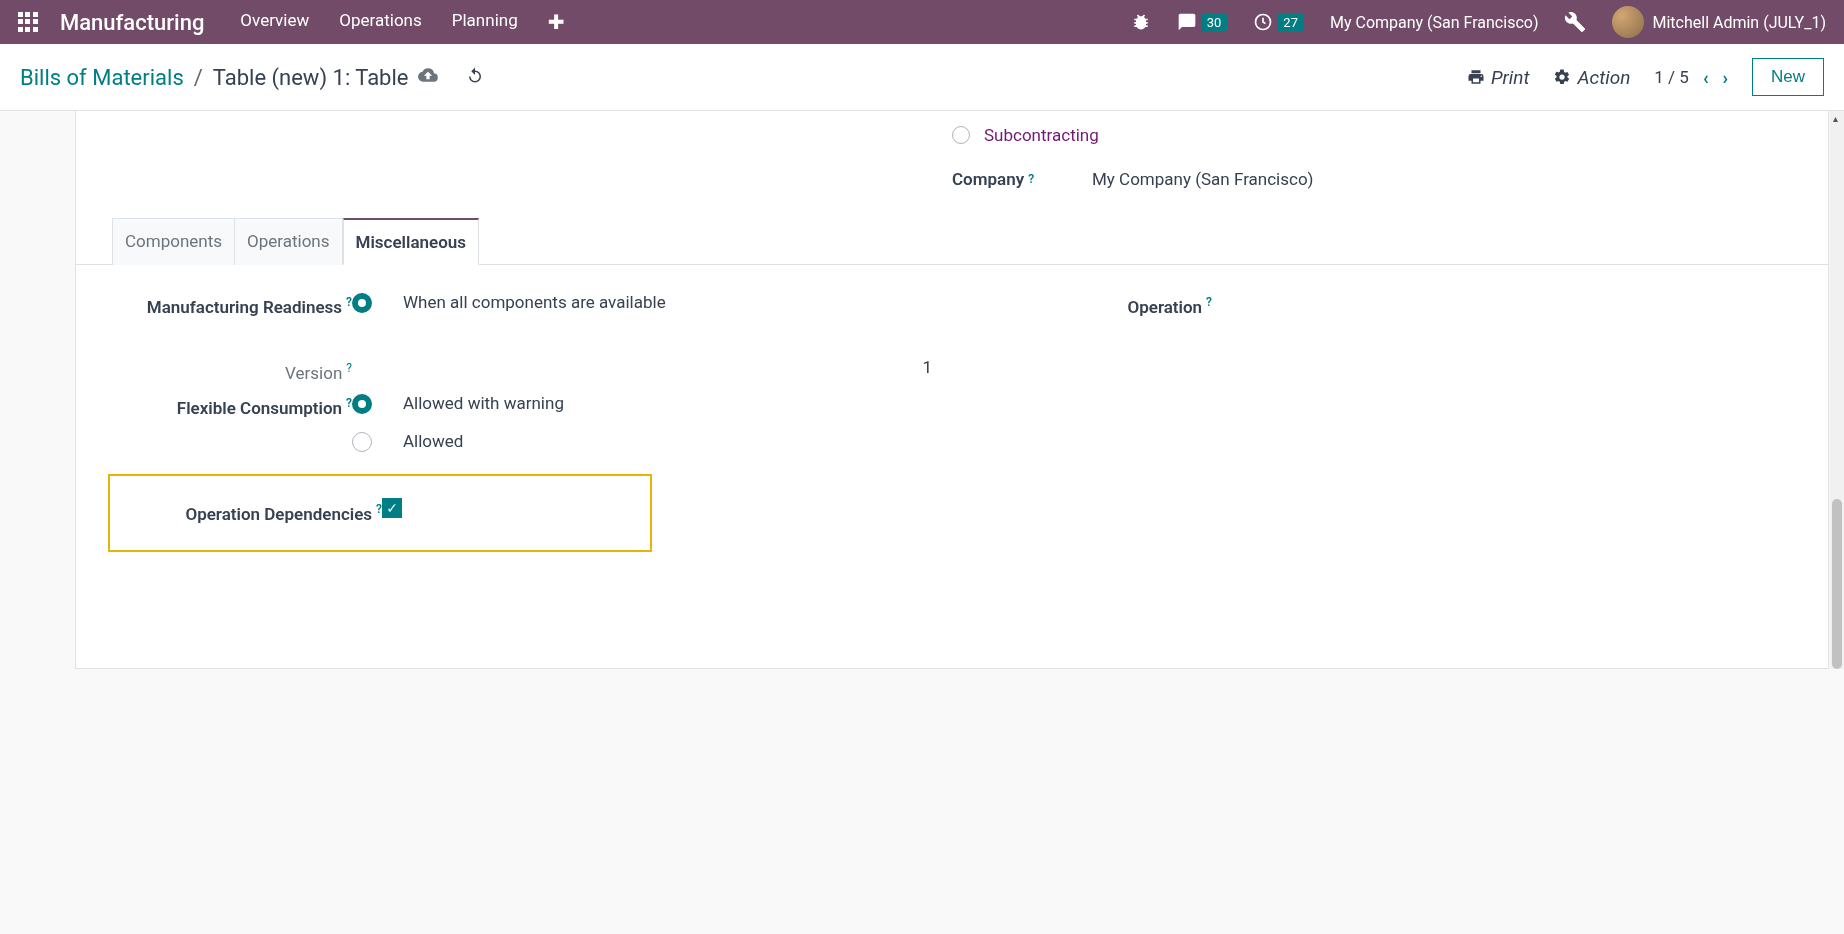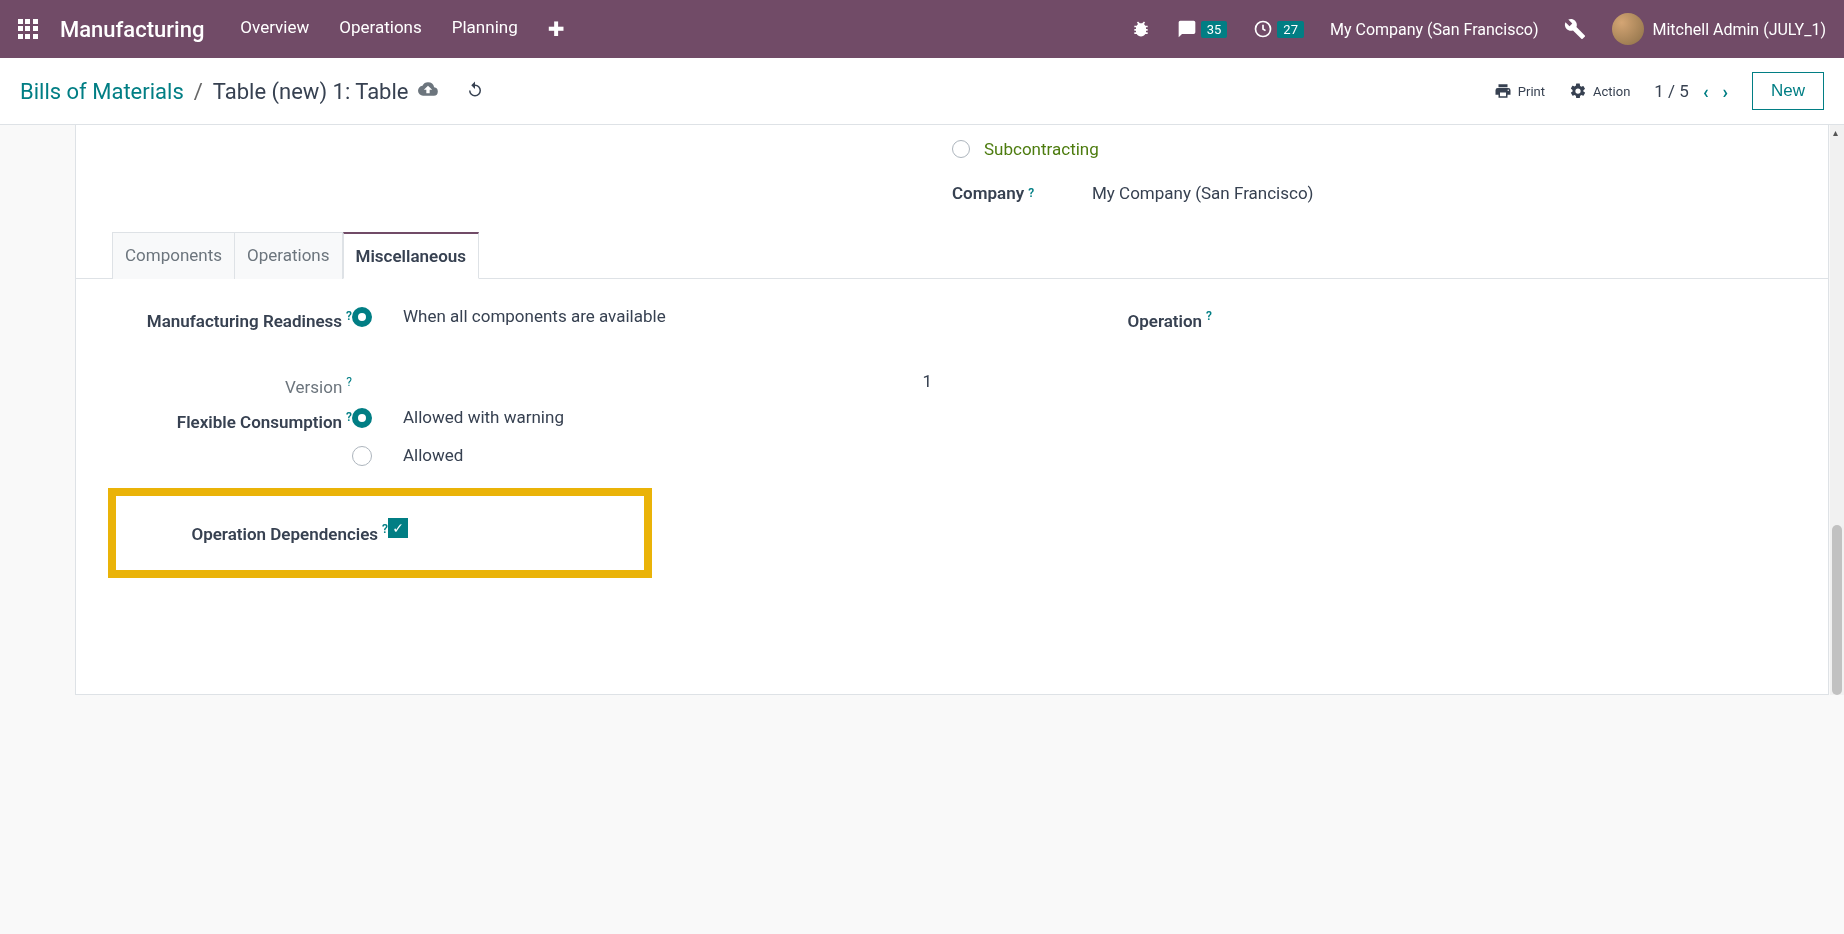--- a/index.html
+++ b/index.html
@@ -1,20 +1,20 @@
 <!DOCTYPE html>
 <html><head>
   <meta charset="utf-8">
   <style>
     * { margin: 0; padding: 0; box-sizing: border-box; }
     body { font-family: -apple-system, BlinkMacSystemFont, "Segoe UI", Roboto, sans-serif; background: #f9f9f9; color: #374151; }
     
     .navbar {
       background: #714B67;
-      height: 58px;
+      height: 44px;
       display: flex;
       align-items: center;
       padding: 0 18px;
       color: #fff;
     }
     .navbar-left { display: flex; align-items: center; gap: 22px; }
     .apps-icon { display: grid; grid-template-columns: repeat(3,1fr); grid-template-rows: repeat(3,1fr); gap: 2px; width: 20px; height: 20px; cursor: pointer; }
     .apps-icon span { background:#fff; width:5px; height:5px; }
     .brand { font-size: 22px; font-weight: 500; }
     .nav-menu { display: flex; gap: 30px; font-size: 17px; margin-left: 14px; }
@@ -32,33 +32,33 @@
       padding: 14px 20px;
       display: flex;
       align-items: center;
     }
     .breadcrumb { display:flex; align-items:center; gap:10px; font-size: 22px; }
     .breadcrumb-link { color: #017E84; cursor:pointer; }
     .breadcrumb-sep { color:#666; }
     .breadcrumb-current { color:#374151; }
     .bc-icon { color:#6c757d; cursor:pointer; font-size:18px; }
     .subheader-right { margin-left:auto; display:flex; align-items:center; gap:24px; }
-    .action-link { color:#374151; cursor:pointer; display:flex; align-items:center; gap:6px; font-size:13px; }
+    .action-link { color:#374151; cursor:pointer; display:flex; align-items:center; gap:6px; font-size:19px;font-style:italic; }
     .pager { display:flex; align-items:center; gap:14px; font-size:17px; }
     .pager-btn { color:#017E84; cursor:pointer; font-size:18px; font-weight:bold; }
     .new-btn { border:1px solid #017E84; color:#017E84; background:#fff; padding:8px 18px; font-size:17px; cursor:pointer; font-weight:500; }
     
     .content-wrap { padding: 0 0px; display:flex; }
     .form-sheet { margin:0 auto; margin-left:75px; background:#fff; border:1px solid #dee2e6; border-top:none; width:calc(100% - 90px); padding: 0 0 90px 0; }
     
     .top-section { padding: 14px 36px 28px 36px; }
     .top-row { display:flex; }
     .col-spacer { flex:1; }
     .right-fields { flex:1; display:flex; flex-direction:column; gap:24px; }
-    .radio-line { display:flex; align-items:center; gap:14px; font-size:17px; color:#4d7c0f; }
+    .radio-line { display:flex; align-items:center; gap:14px; font-size:17px; color:#701a75; }
     .radio-empty { width:18px; height:18px; border:1px solid #adb5bd; border-radius:50%; }
     .field-row { display:flex; align-items:center; font-size:17px; }
     .field-label { font-weight:600; color:#374151; width:140px; display:flex; align-items:center; }
     .help-q { color:#017E84; font-size:12px; margin-left:4px; vertical-align:super; cursor:pointer; }
     .field-value { color:#374151; }
     
     .tabs { display:flex; border-bottom:1px solid #dee2e6; padding:0 36px; }
     .tab { padding:12px 12px; font-size:17px; color:#6c757d; cursor:pointer; border:1px solid transparent; position:relative; bottom:-1px; background:#fff; }
     .tab.active { border:1px solid #dee2e6; border-bottom:1px solid #fff; border-top:2px solid #714B67; color:#374151; font-weight:600; }
     .tab:not(.active){ border:1px solid #dee2e6; border-bottom:none; background:#f8f9fa; }
@@ -72,21 +72,21 @@
     .form-row.muted .label-cell { color:#6c757d; font-weight:400; }
     .form-row .value-cell { flex:1; font-size:17px; }
     .radio-option { display:flex; align-items:flex-start; gap:31px; margin-bottom:14px; }
     .radio-option:last-child { margin-bottom:0; }
     .radio-circle { width:20px; height:20px; border:1px solid #adb5bd; border-radius:50%; flex-shrink:0; margin-top:2px; }
     .radio-circle.selected { border:6px solid #017E84; }
     .radio-text { line-height:1.4; }
     .checkbox { width:20px; height:20px; background:#017E84; display:flex; align-items:center; justify-content:center; color:#fff; font-size:14px; }
     .spacer-row { height:30px; }
     
-    .highlight-box { border:8px solid #eab308; padding:2px; margin-left:-4px; margin-right:280px; margin-top:20px; }
+    .highlight-box { border:2px solid #eab308; padding:2px; margin-left:-4px; margin-right:280px; margin-top:20px; }
     
     .scrollbar { width:14px; background:#f1f1f1; position:relative; }
     .scroll-thumb { position:absolute; bottom:0; width:10px; left:2px; height:170px; background:#c1c1c1; border-radius:5px; }
     .scroll-arrow-up { position:absolute; top:2px; left:3px; font-size:10px; color:#555; }
   </style>
 </head>
 <body>
 
 <div class="navbar">
   <div class="navbar-left">
@@ -112,21 +112,21 @@
   <div class="navbar-right">
     <div class="nav-icon">
       <svg width="20" height="20" viewBox="0 0 24 24" fill="#fff">
           <path d="M20 8h-2.81a6 6 0 0 0-1.82-1.96l1.63-1.63-1.41-1.41-2.17 2.17C12.96 5.06 12.49 5 12 5s-.96.06-1.42.17L8.41 3 7 4.41l1.62 1.63A6 6 0 0 0 6.81 8H4v2h2.09c-.05.33-.09.66-.09 1v1H4v2h2v1c0 .34.04.67.09 1H4v2h2.81a6 6 0 0 0 10.38 0H20v-2h-2.09c.05-.33.09-.66.09-1v-1h2v-2h-2v-1c0-.34-.04-.67-.09-1H20V8z"></path>
         </svg>
     </div>
     <div class="nav-icon">
       <svg width="20" height="20" viewBox="0 0 24 24" fill="#fff">
           <path d="M20 2H4a2 2 0 0 0-2 2v18l4-4h14a2 2 0 0 0 2-2V4a2 2 0 0 0-2-2z"></path>
         </svg>
-      <span class="badge">35</span>
+      <span class="badge">30</span>
     </div>
     <div class="nav-icon">
       <svg width="20" height="20" viewBox="0 0 24 24" fill="none" stroke="#fff" stroke-width="2">
           <circle cx="12" cy="12" r="9"></circle>
           <path d="M12 7v5l3 2"></path>
         </svg>
       <span class="badge">27</span>
     </div>
     <div class="nav-item">My Company (San Francisco)</div>
     <div class="nav-icon">

